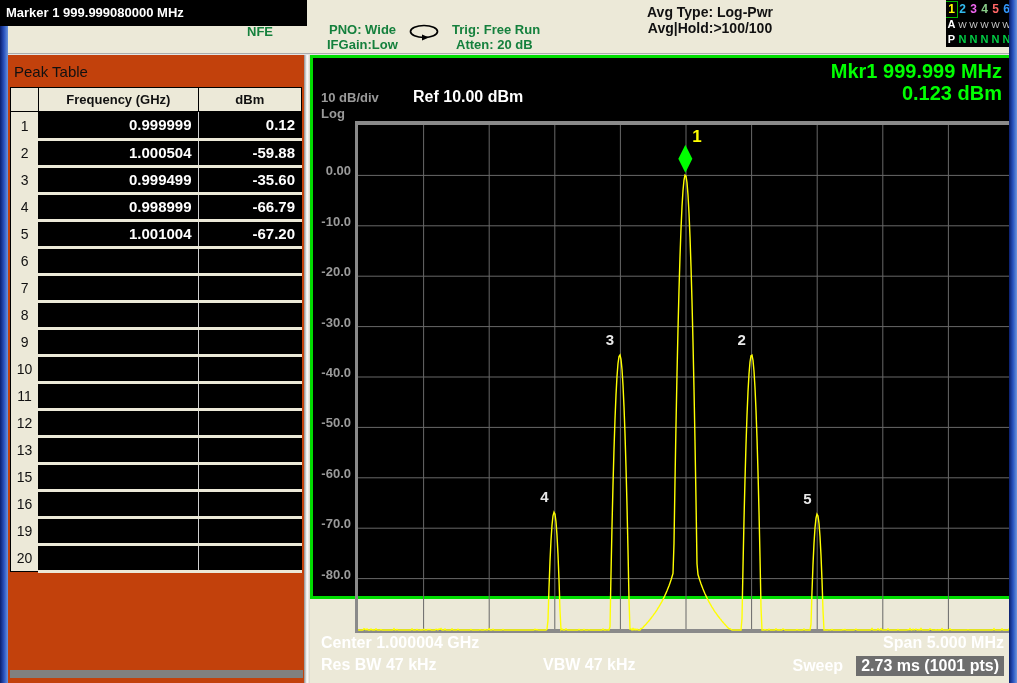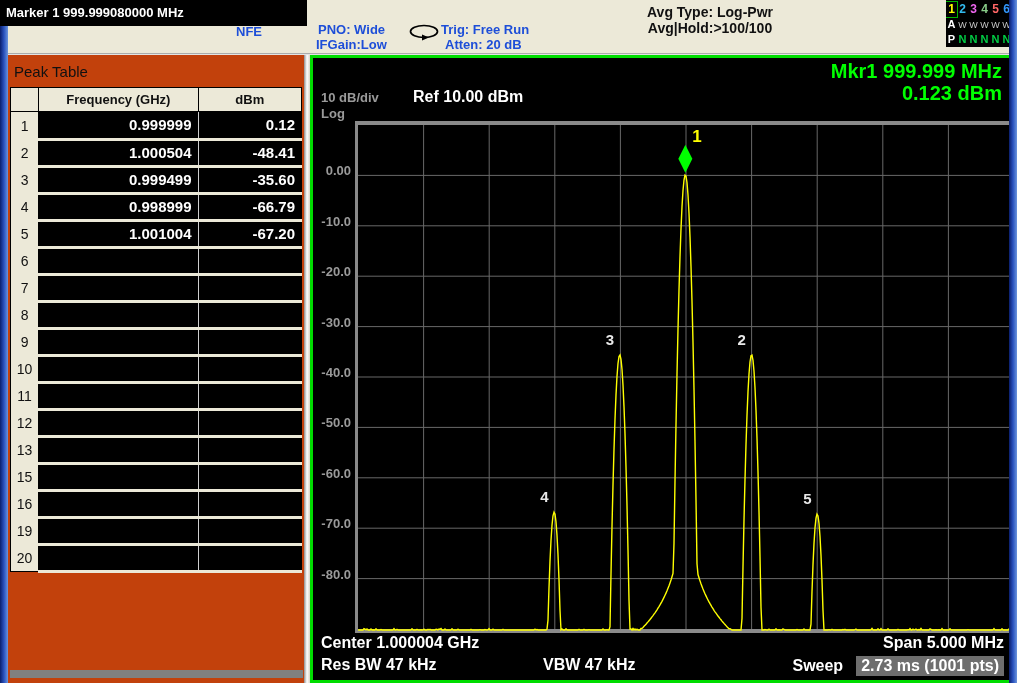--- a/index.html
+++ b/index.html
@@ -4,21 +4,21 @@
 <style>
   html,body{margin:0;padding:0;background:#555;}
   .screen{position:relative;width:1017px;height:683px;background:#ece9d8;
     font-family:"Liberation Sans","DejaVu Sans",sans-serif;overflow:hidden;}
   
   .topbar{position:absolute;left:0;top:0;width:1017px;height:55px;background:#ece9d8;}
   .topbar-sep{position:absolute;left:0;top:53px;width:1017px;height:2px;
     background:linear-gradient(#8f8f8f,#ffffff);}
   .title-box{position:absolute;left:0;top:0;width:307px;height:26px;background:#000;
     color:#fff;font-weight:bold;font-size:13px;line-height:26px;padding-left:6px;box-sizing:border-box;white-space:nowrap;}
-  .ann{position:absolute;font-weight:bold;font-size:13px;color:#1d4ed8;white-space:nowrap;}
+  .ann{position:absolute;font-weight:bold;font-size:13px;color:#15803d;white-space:nowrap;margin-left:11px;}
   .avg-block{position:absolute;left:600px;top:4px;width:220px;text-align:center;}
   .avg-block div{font-weight:bold;font-size:14px;color:#111;line-height:16px;}
   .trace-labels{position:absolute;left:878px;top:1px;width:64px;text-align:right;
     font-size:11px;color:#222;line-height:15px;}
   .trace-box{position:absolute;left:946px;top:0;width:71px;height:47px;background:#000;
     overflow:hidden;color:#fff;}
   .trace-row{height:15px;line-height:15px;white-space:nowrap;}
   .trace-cell{display:inline-block;width:11px;text-align:center;font-size:12px;font-weight:bold;}
   .trace-cell.sel{outline:1px solid #00b400;}
   .type-cell{display:inline-block;width:11px;text-align:center;font-size:9px;color:#c8c8c8;}
@@ -34,21 +34,21 @@
   .pt-table{position:absolute;left:10px;top:32px;width:292px;border:1px solid #000;border-collapse:collapse;}
   .pt-head th{border:1px solid #000;font-size:13px;font-weight:bold;color:#111;height:21px;background:#ece9d8;}
   .pt-num{width:26px;background:#ece9d8;color:#111;font-size:14px;text-align:center;
     border-right:1px solid #000;height:25px;}
   .pt-cell{background:#000;color:#fff;font-size:15px;font-weight:bold;text-align:right;
     padding-right:6px;border-bottom:3px solid #ece9d8;}
   .pt-cell.freq{width:159px;border-right:1px solid #cfcfcf;}
   .pt-cell.dbm{width:100px;}
   .pt-bottombar{position:absolute;left:10px;top:615px;width:293px;height:8px;background:#808080;}
   
-  .spec{position:absolute;left:310px;top:55px;width:707px;height:628px;background:#000;
+  .spec{position:absolute;left:310px;top:55px;width:707px;height:544px;background:#000;
     border:3px solid #00dd00;box-sizing:border-box;}
   .mkr{position:absolute;right:12px;text-align:right;color:#00ff00;font-weight:bold;font-size:20px;line-height:22px;white-space:nowrap;}
   .gray-ann{position:absolute;color:#9a9a9a;font-size:13px;font-weight:bold;white-space:nowrap;}
   .ref-ann{position:absolute;left:100px;top:30px;color:#fff;font-weight:bold;font-size:16px;white-space:nowrap;}
   .grat{position:absolute;left:42px;top:63px;width:656px;height:504px;
     border-left:3px solid #8a8a8a;border-top:4px solid #8a8a8a;border-bottom:4px solid #8a8a8a;border-right:1px solid #555;}
   .grat svg{position:absolute;left:0;top:0;overflow:visible;}
   .ytick{position:absolute;width:38px;text-align:right;color:#9a9a9a;font-size:13px;font-weight:bold;}
   .peak-label{position:absolute;color:#e8e8e8;font-size:15px;font-weight:bold;z-index:5;}
   .peak-label.mkr1{color:#ffff00;font-size:17px;}
@@ -100,21 +100,21 @@
       </thead>
       <tbody id="pt-body">
           <tr>
             <td class="pt-num">1</td>
             <td class="pt-cell freq">0.999999</td>
             <td class="pt-cell dbm">0.12</td>
           </tr>
           <tr>
             <td class="pt-num">2</td>
             <td class="pt-cell freq">1.000504</td>
-            <td class="pt-cell dbm">-48.41</td>
+            <td class="pt-cell dbm">-59.88</td>
           </tr>
           <tr>
             <td class="pt-num">3</td>
             <td class="pt-cell freq">0.999499</td>
             <td class="pt-cell dbm">-35.60</td>
           </tr>
           <tr>
             <td class="pt-num">4</td>
             <td class="pt-cell freq">0.998999</td>
             <td class="pt-cell dbm">-66.79</td>

